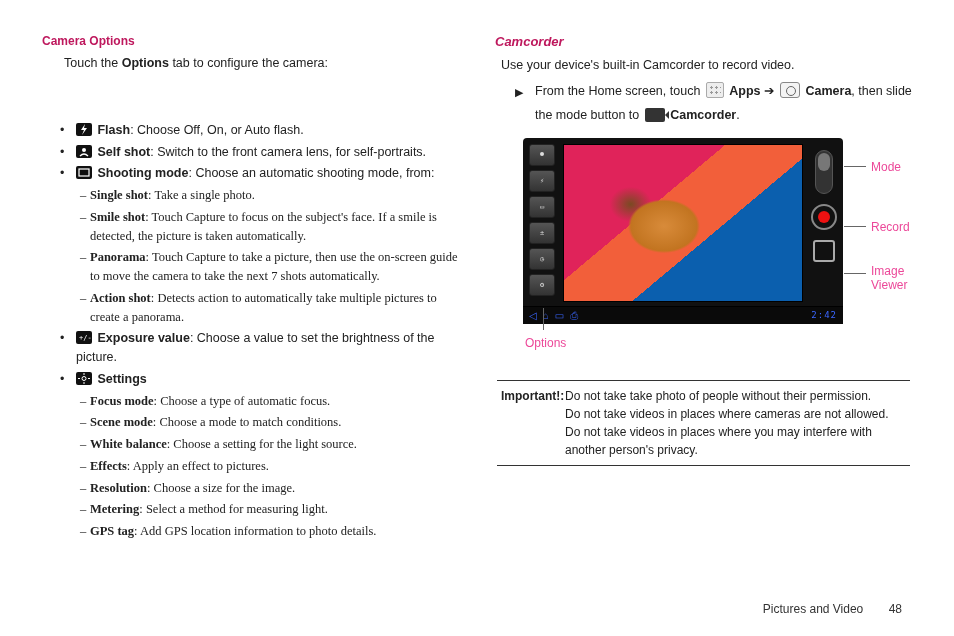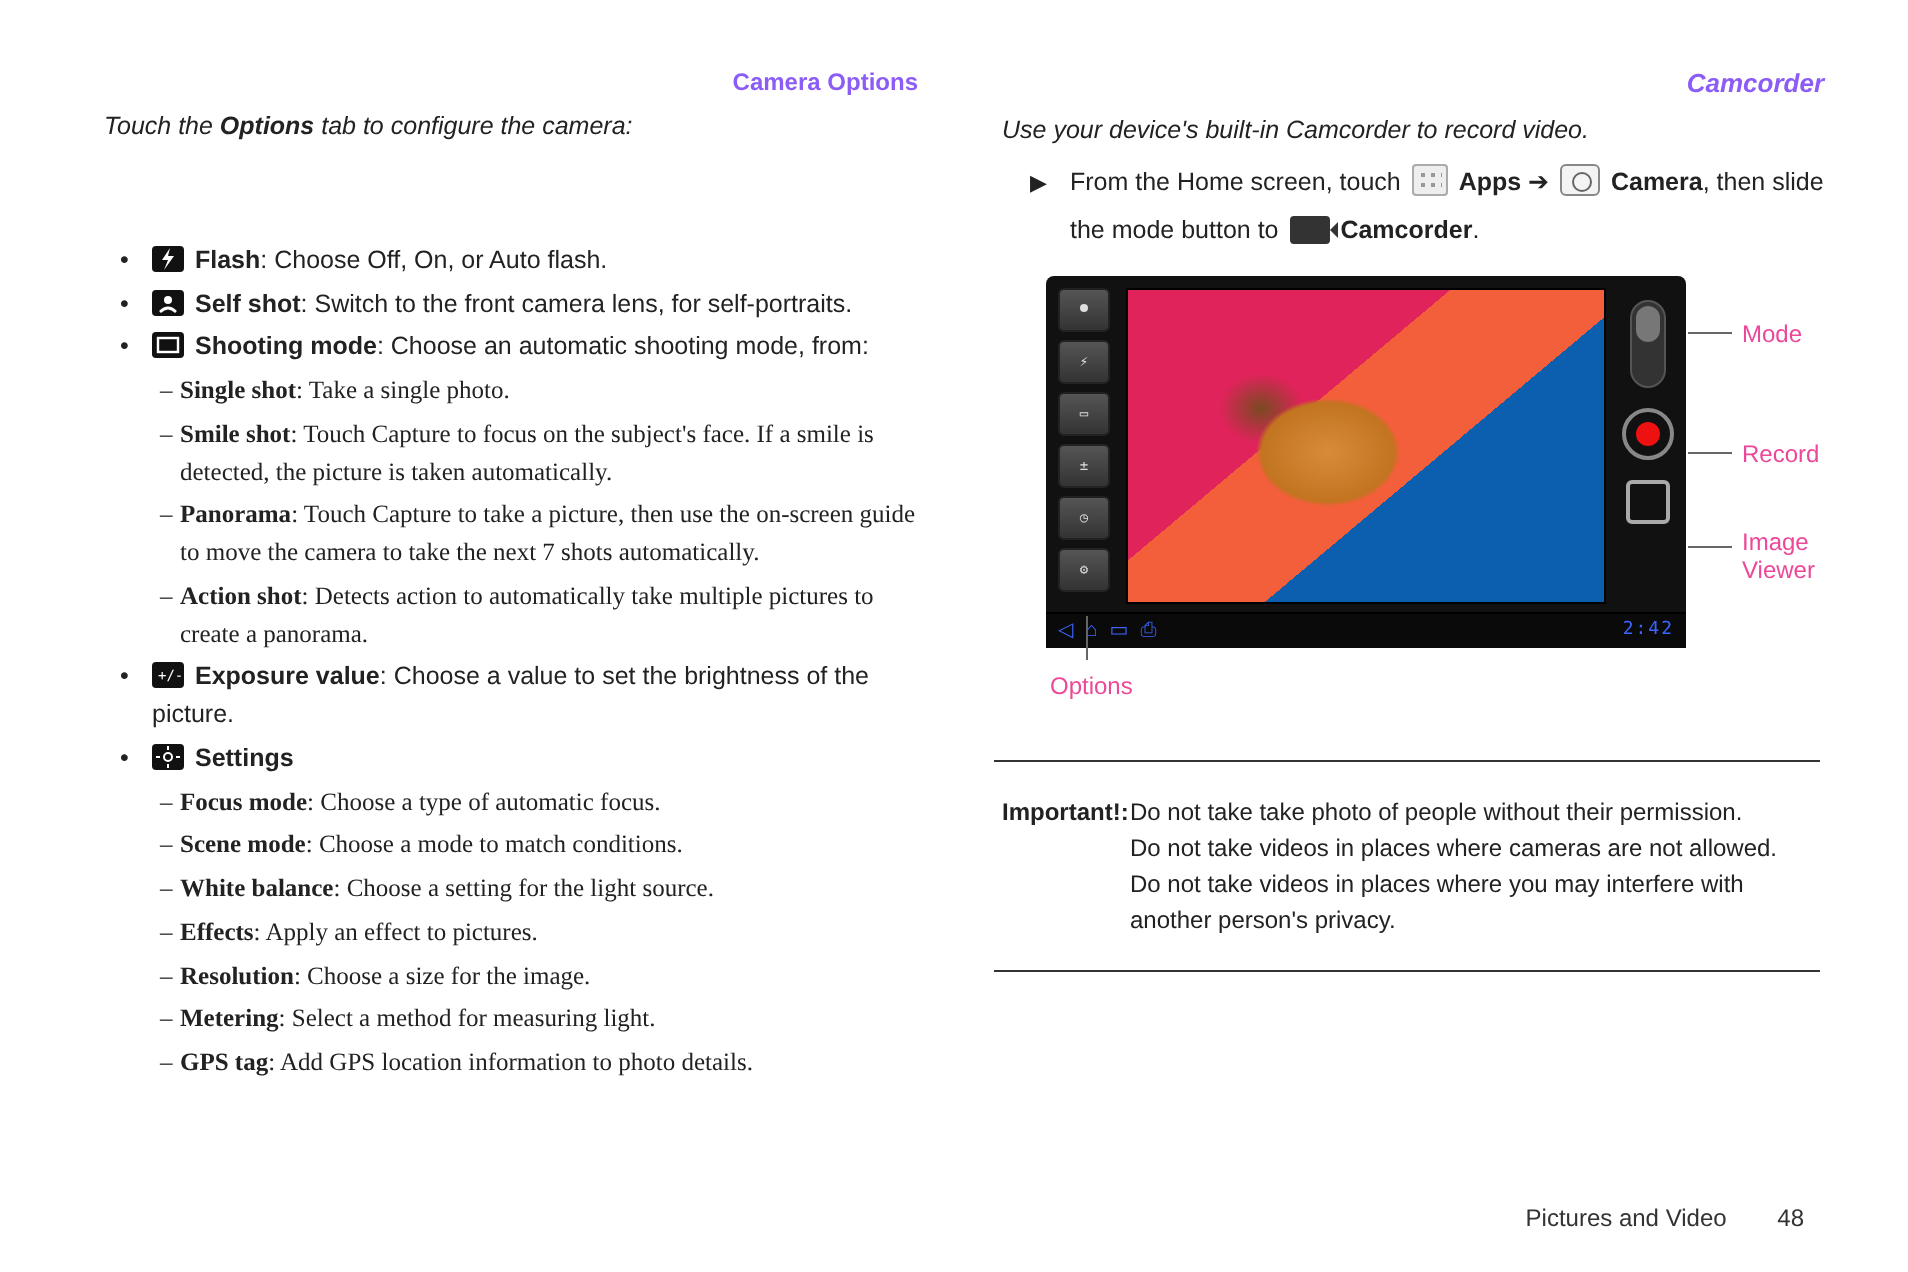--- a/index.html
+++ b/index.html
@@ -10,28 +10,27 @@
     font-family: Arial, Helvetica, sans-serif;
     font-size: 12.5px;
     line-height: 1.5;
     color: #222;
     padding: 32px 42px 20px 42px;
     position: relative;
   }
   .cols { display: flex; gap: 36px; }
   .col { width: 50%; }
   .section-header {
-    color: #8b5cf6;
+    color: #be185d;
     font-weight: bold;
     font-size: 12px;
     margin-bottom: 4px;
-    text-align: right;
   }
   .section-header.italic { font-style: italic; font-size: 13px; }
-  .intro { margin: 4px 0 6px 10px; font-style: italic; }
+  .intro { margin: 4px 0 6px 22px; }
   ul.bullets { list-style: none; margin-left: 10px; margin-top: 48px; }
   ul.bullets > li { position: relative; padding-left: 24px; margin: 3px 0; }
   ul.bullets > li::before { content: "•"; position: absolute; left: 8px; top: 0; }
   ul.dashes { list-style: none; margin-left: 4px; }
   ul.dashes > li { position: relative; padding-left: 10px; margin: 3px 0; font-family: Liberation Serif, serif; }
   ul.dashes > li::before { content: "–"; position: absolute; left: 0; top: 0; }
   .icon-inline {
     display: inline-block; width: 16px; height: 13px;
     background: #111; border-radius: 2px; vertical-align: -2px;
     margin-right: 2px; position: relative;
@@ -108,21 +107,21 @@
   .callout{
     position:absolute; font-size:12px; color:#ec4899; white-space:nowrap;
   }
   .lead{
     position:absolute; background:#666; height:1px;
   }
   .leadv{ position:absolute; background:#666; width:1px; }
   
   .important{
     border-top:1px solid #333; border-bottom:1px solid #333;
-    padding:16px 4px; margin:30px 2px 4px 2px; font-size:12px;
+    padding:6px 4px; margin:30px 2px 4px 2px; font-size:12px;
   }
   .important .h{font-weight:bold;}
   .footer{
     position:absolute; right:52px; bottom:18px; font-size:12px; color:#333;
   }
   .footer .pg{ margin-left:22px; }
 </style>
 </head>
 <body>
 

